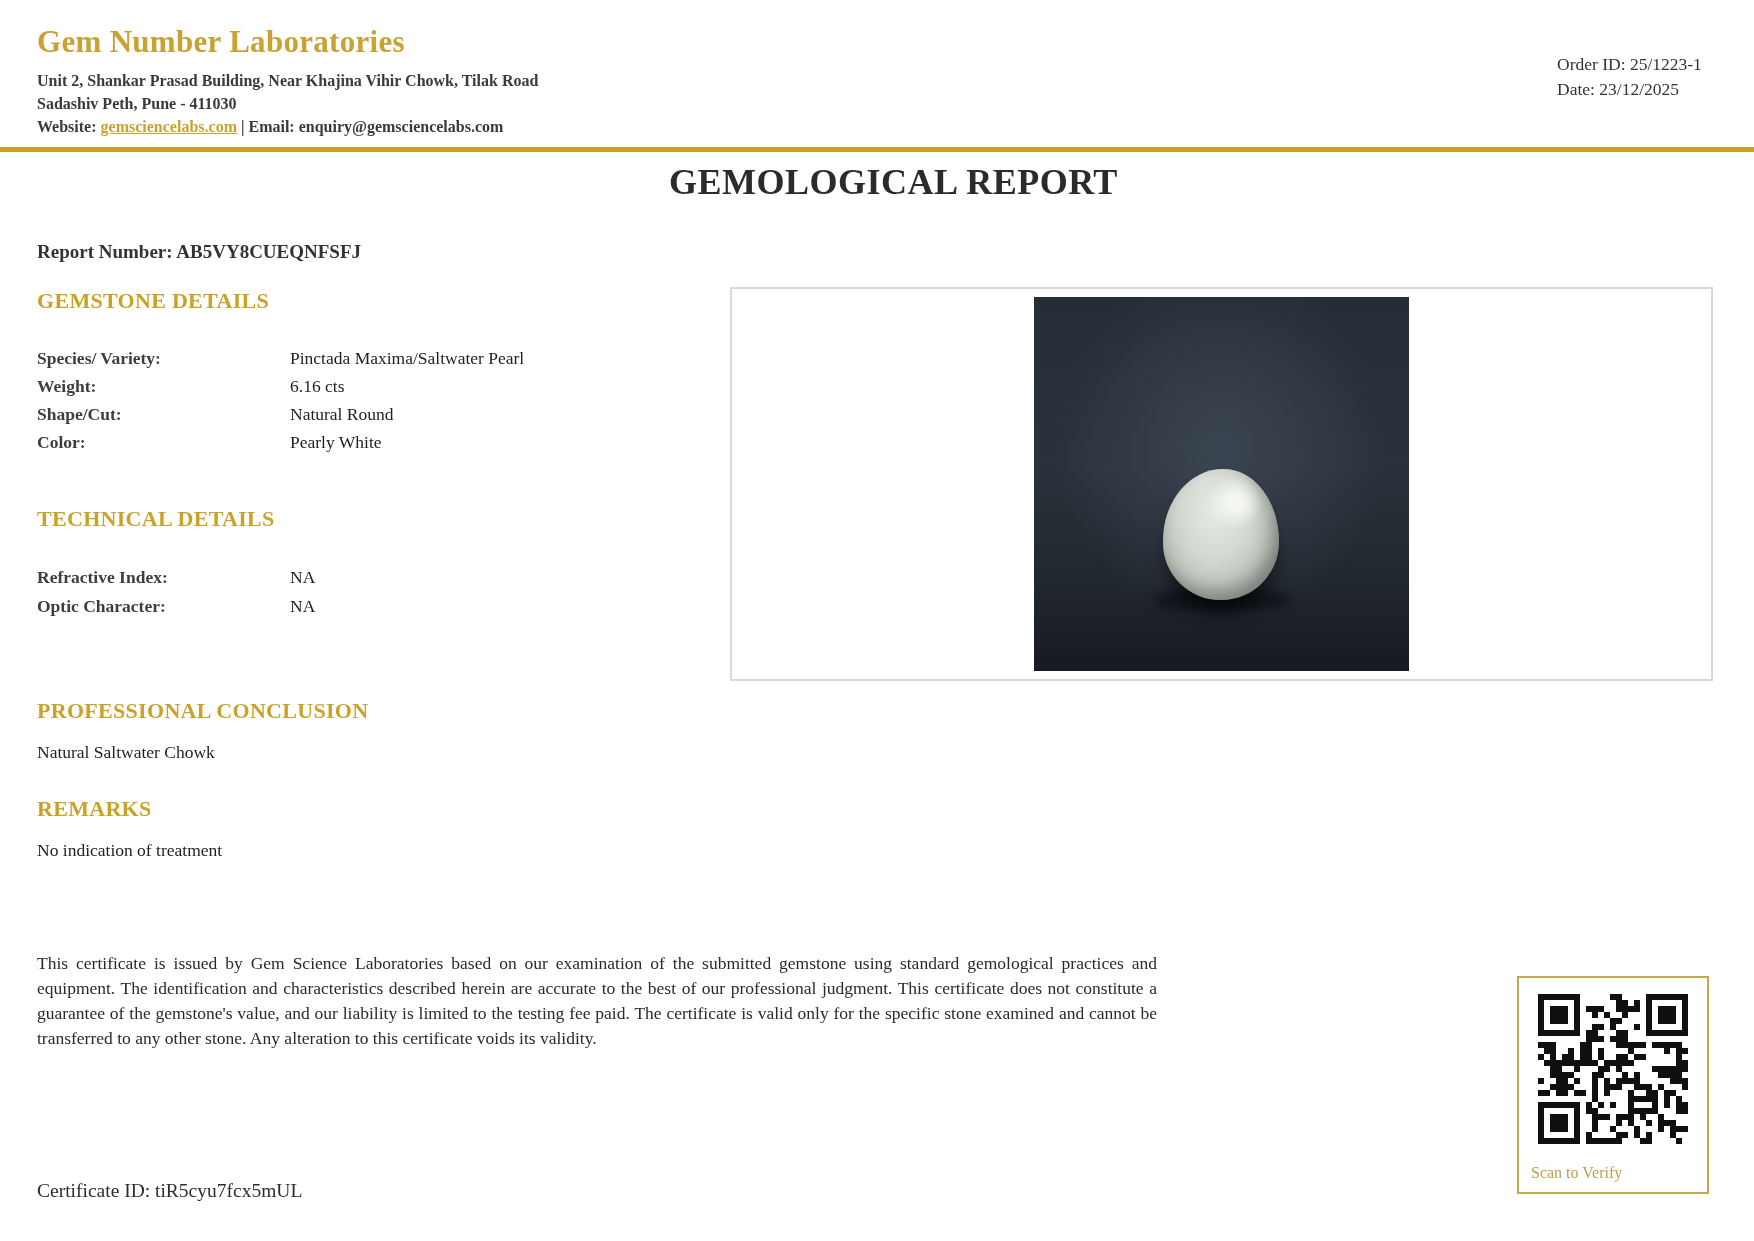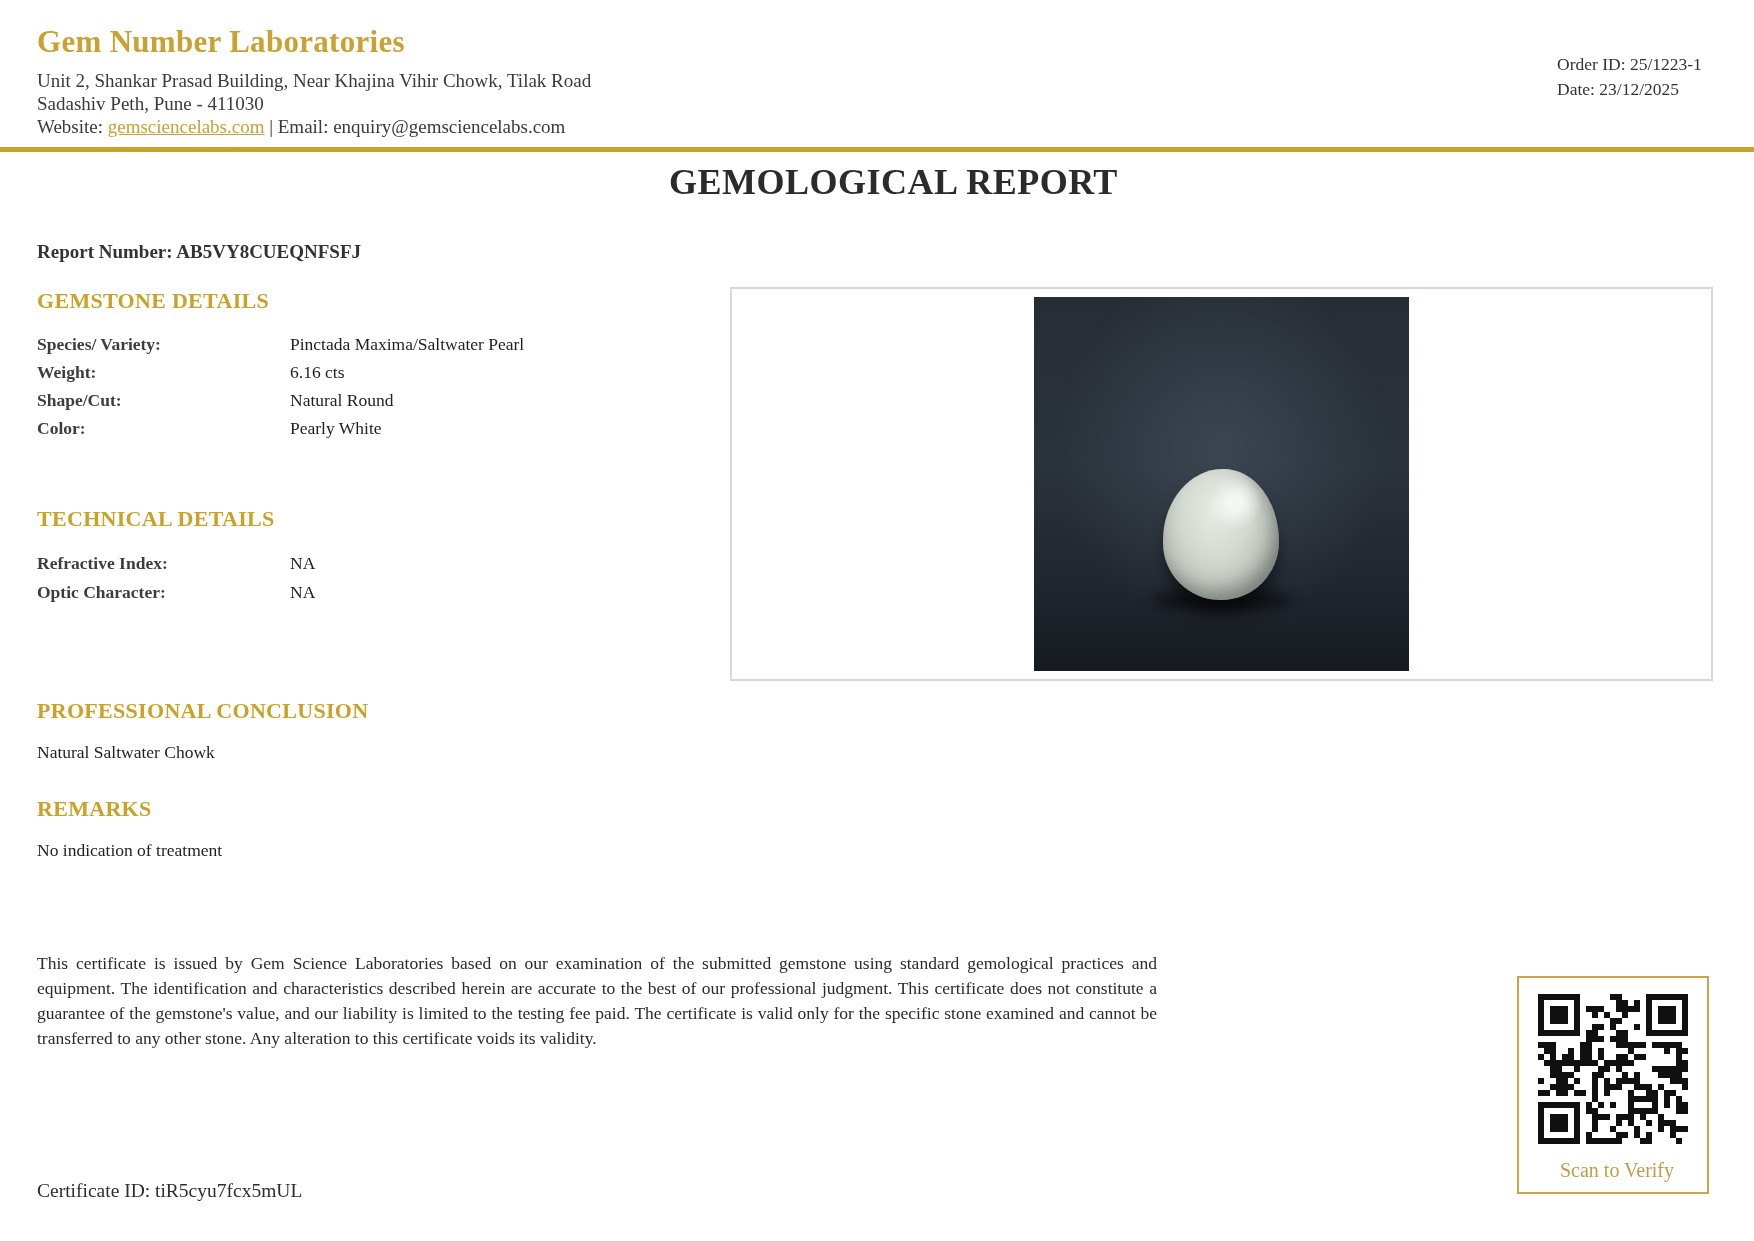--- a/index.html
+++ b/index.html
@@ -6,40 +6,40 @@
   html,body { margin:0; padding:0; }
   body {
     width:1754px; height:1241px; position:relative; overflow:hidden;
     background:#ffffff; color:#222;
     font-family:"Liberation Serif","DejaVu Serif",serif;
   }
 
   
   .header-left { position:absolute; left:37px; top:24px; }
   .company-name { margin:0 0 9px 0; font-size:31px; font-weight:bold; color:#c9a233; letter-spacing:0.3px; }
-  .addr-line { font-size:19px; line-height:23px; color:#3a3a3a; }
+  .addr-line { font-size:16px; line-height:23px; color:#3a3a3a;font-weight:bold; }
   .site-link { color:#c9a233; text-decoration:underline; cursor:pointer; }
 
   .header-right { position:absolute; left:1557px; top:52px; font-size:17.5px; line-height:25px; color:#333; }
 
   .gold-rule { position:absolute; left:0; top:147px; width:1754px; height:5px; background:#c9a227; }
 
   
   .report-title { position:absolute; left:0; top:161px; width:1754px; text-align:center;
                   font-size:36px; font-weight:bold; color:#2b2b2b; letter-spacing:0.5px;padding-left:33px; }
   .report-number { position:absolute; left:37px; top:241px; font-size:19px; font-weight:bold; color:#333; }
 
   
   .section-heading { position:absolute; left:37px; font-size:22px; font-weight:bold; color:#c9a227; letter-spacing:0.3px; }
   .h-gem  { top:288px; }
   .h-tech { top:506px; }
   .h-conc { top:698px; }
   .h-rem  { top:796px; }
 
-  .kv-table { position:absolute; left:37px; font-size:17.5px; }
+  .kv-table { position:absolute; left:37px; font-size:17.5px;margin-top:14px; }
   .t-gem  { top:330px; }
   .t-tech { top:549px; }
   .kv-row { height:28px; line-height:28px; }
   .t-tech .kv-row { height:29px; line-height:29px; }
   .kv-label { display:inline-block; width:253px; font-weight:bold; color:#3d3d3d; }
   .kv-value { color:#1f1f1f; }
 
   .plain-text { position:absolute; left:37px; font-size:17.5px; color:#1f1f1f; }
   .conclusion-text { top:742px; }
   .remarks-text    { top:840px; }
@@ -61,22 +61,22 @@
                   background:rgba(0,0,0,0.5); border-radius:50%; filter:blur(6px); }
 
   
   .disclaimer { position:absolute; left:37px; top:951px; width:1120px;
                 font-size:17.5px; line-height:25px; text-align:justify; color:#2a2a2a; }
 
   
   .qr-box { position:absolute; left:1517px; top:976px; width:192px; height:218px;
             border:2px solid #c9a64c; background:#fff; }
   .qr-code { position:absolute; left:19px; top:16px; width:150px; height:150px; }
-  .qr-caption { position:absolute; left:4px; bottom:10px; width:100%; text-align:center;
-                font-size:20px; color:#bd9e4c; }
+  .qr-caption { position:absolute; left:12px; bottom:10px; width:100%; text-align:left;
+                font-size:16px; color:#bd9e4c; }
 
   
   .cert-id { position:absolute; left:37px; top:1180px; font-size:19.5px; font-weight:normal; color:#2d2d2d; }
 </style>
 </head>
 <body>
 
 <div class="header-left">
   <h1 class="company-name">Gem Number Laboratories</h1>
   <div class="addr-line">Unit 2, Shankar Prasad Building, Near Khajina Vihir Chowk, Tilak Road</div>

